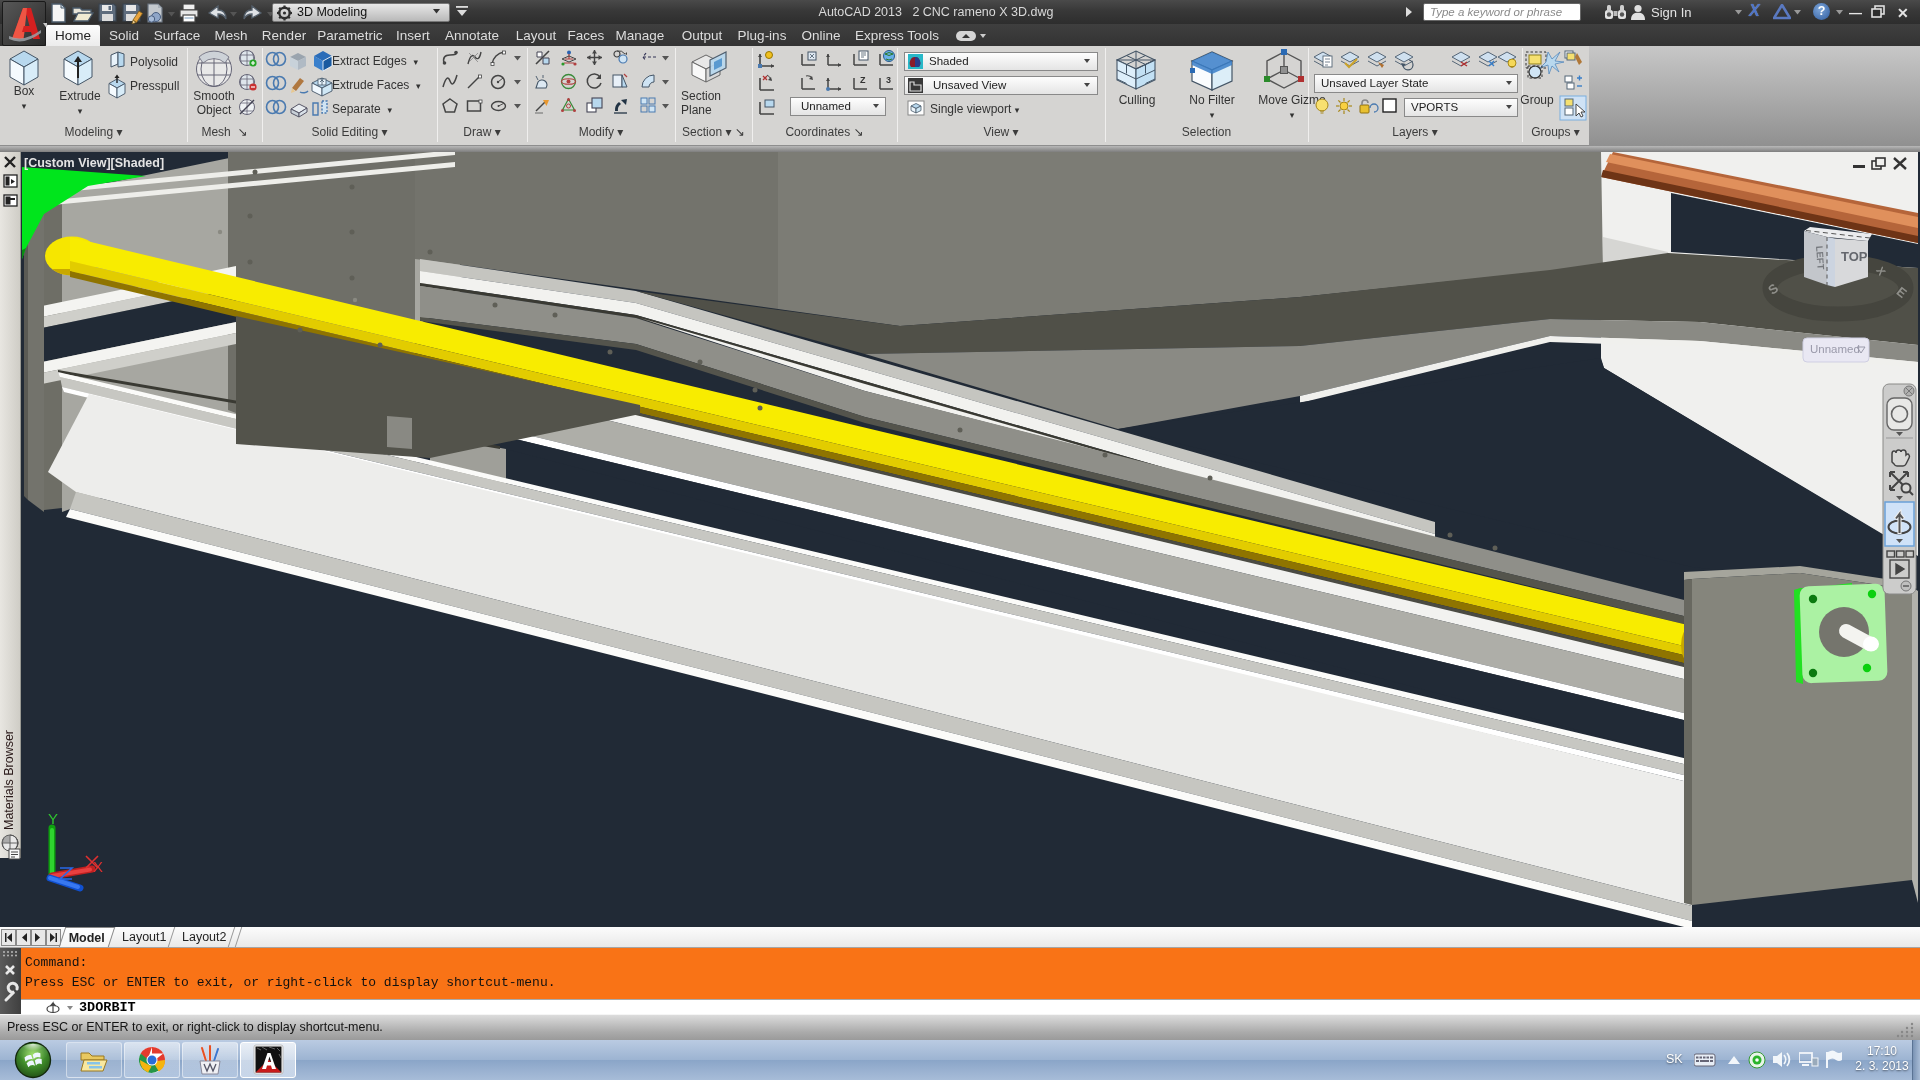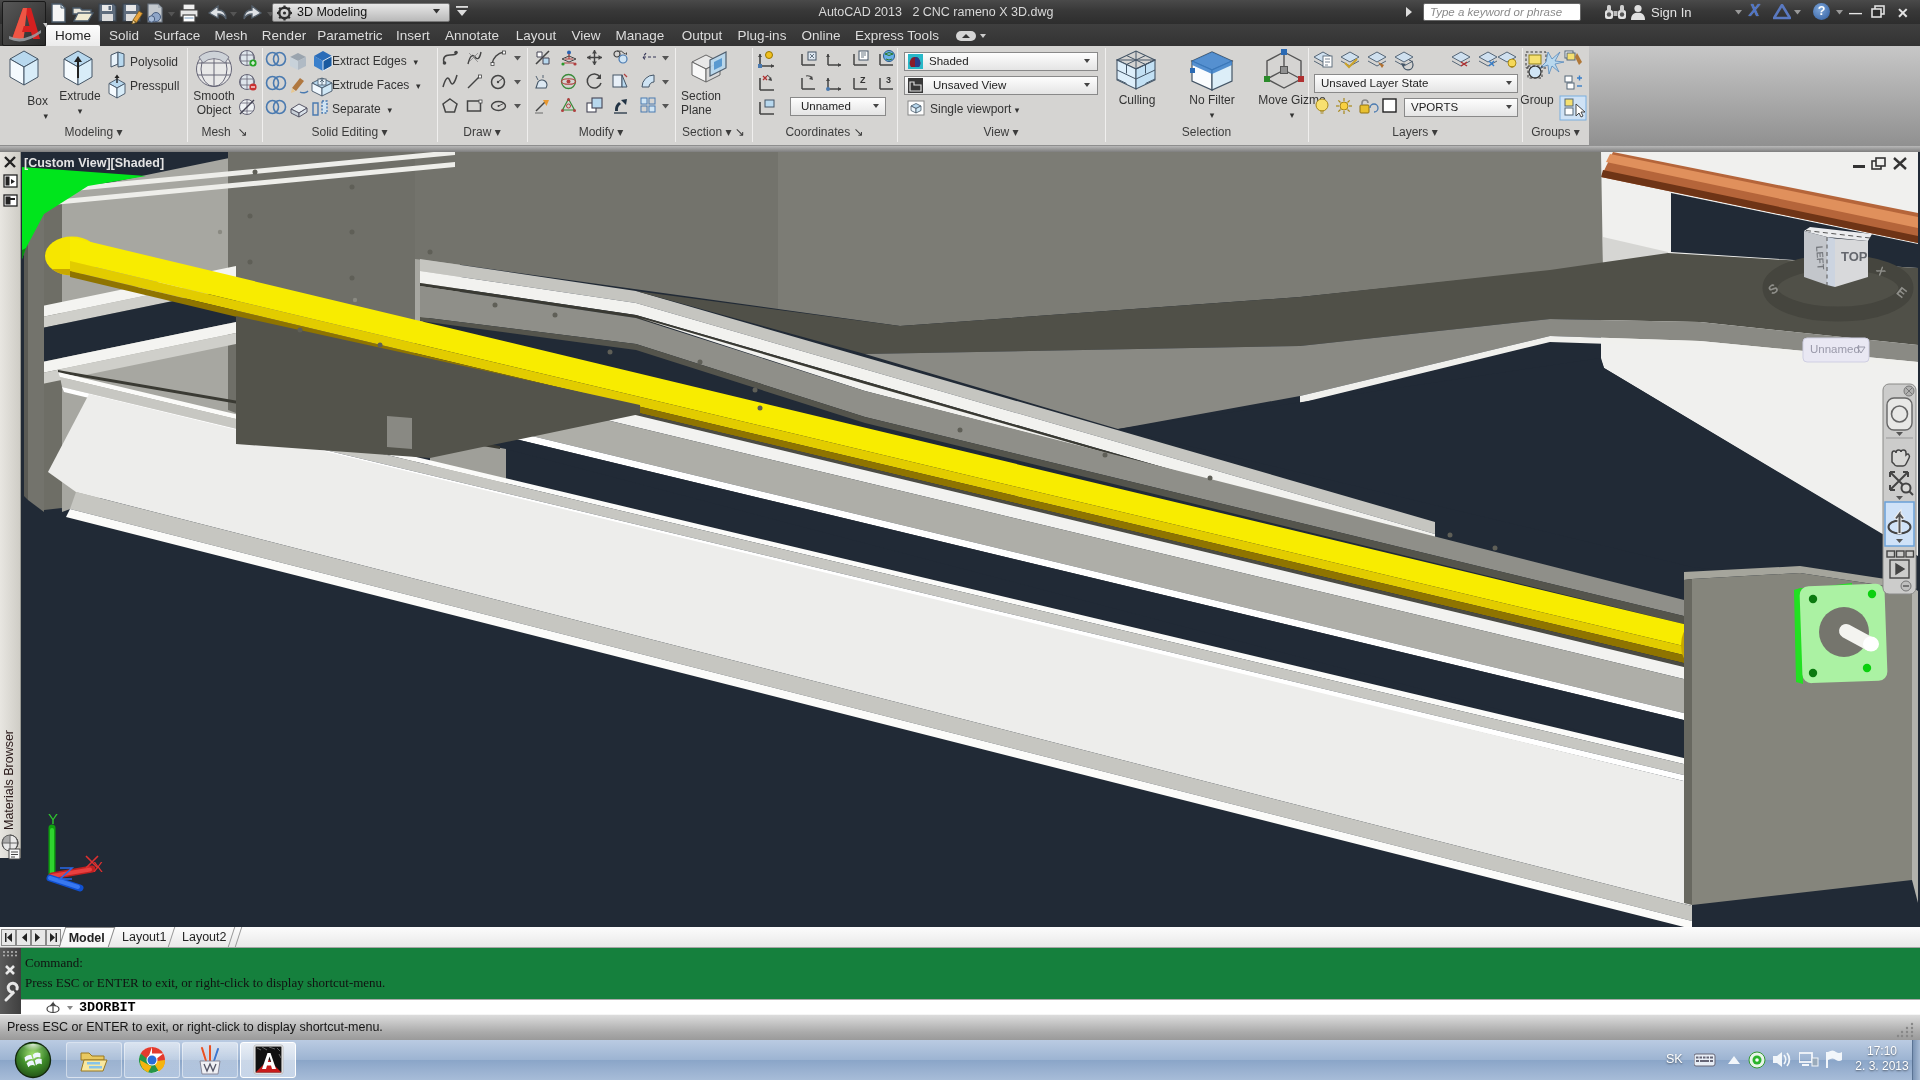--- a/index.html
+++ b/index.html
@@ -25,21 +25,21 @@
 .carr{position:absolute;width:0;height:0;border-left:3.5px solid transparent;border-right:3.5px solid transparent;border-top:4px solid #444}
 
 #viewport{position:absolute;left:0px;top:152px;width:1640px;height:777px;background:#212a36}
 
 #dock{position:absolute;left:0;top:152px;width:21px;height:706px;background:linear-gradient(90deg,#e8e6e1,#cfcdc6);border-right:1px solid #9a9a94}
 #dock .vtext{position:absolute;left:2px;top:528px;width:17px;font-size:12.5px;color:#2a1a1a;writing-mode:vertical-rl;transform:rotate(180deg);height:150px}
 
 #mtabs{position:absolute;left:0;top:927px;width:1920px;height:21px;background:linear-gradient(#fcfcfc,#e9e9e9);border-bottom:1px solid #a5a5a5}
 .mtab{position:absolute;top:0;height:20px;font-size:12.5px;color:#222;line-height:20px}
 
-#cmdhist{position:absolute;left:21px;top:948px;width:1899px;height:52px;padding-top:6px;background:#15803d;font-family:Liberation Serif, serif;font-size:13px;color:#111;padding:5px 0 0 4px;line-height:20px}
+#cmdhist{position:absolute;left:21px;top:948px;width:1899px;height:52px;padding-top:6px;background:#f97316;font-family:Liberation Mono, monospace;font-size:13px;color:#111;padding:5px 0 0 4px;line-height:20px}
 #cmdline{position:absolute;left:21px;top:999px;width:1899px;height:31px;background:#fff;border-top:1px solid #aaa}
 #cmdstrip{position:absolute;left:0;top:948px;width:21px;height:66px;background:linear-gradient(90deg,#5b5b5b,#3f3f3f)}
 
 #statusbar{position:absolute;left:0;top:1014px;width:1920px;height:26px;background:linear-gradient(#dcdcdc,#ababab 68%,#9a9a9a);border-top:1px solid #f5f5f5;font-size:12.5px;color:#141414;line-height:25px;padding-left:7px}
 
 #taskbar{position:absolute;left:0;top:1040px;width:1920px;height:40px;background:linear-gradient(#bacbe2 0%,#9db4d2 49%,#8aa5c8 50%,#a7bcd8 100%)}
 .tbtn{position:absolute;top:2px;width:56px;height:36px;border:1px solid rgba(255,255,255,0.45);border-radius:3px;background:linear-gradient(rgba(255,255,255,0.25),rgba(255,255,255,0.05))}
 </style></head>
 <body>
 
@@ -171,21 +171,21 @@
 <div id="tabrow">
 <div class="rtab" id="tab-home" style="left:46px;width:54px">Home</div>
 <div class="rtab" style="left:104px;width:40px">Solid</div>
 <div class="rtab" style="left:150px;width:54px">Surface</div>
 <div class="rtab" style="left:210px;width:42px">Mesh</div>
 <div class="rtab" style="left:258px;width:52px">Render</div>
 <div class="rtab" style="left:314px;width:72px">Parametric</div>
 <div class="rtab" style="left:392px;width:42px">Insert</div>
 <div class="rtab" style="left:440px;width:64px">Annotate</div>
 <div class="rtab" style="left:512px;width:48px">Layout</div>
-<div class="rtab" style="left:566px;width:40px">View</div>
+<div class="rtab" style="left:566px;width:40px">Faces</div>
 <div class="rtab" style="left:612px;width:56px">Manage</div>
 <div class="rtab" style="left:676px;width:52px">Output</div>
 <div class="rtab" style="left:734px;width:56px">Plug-ins</div>
 <div class="rtab" style="left:796px;width:50px">Online</div>
 <div class="rtab" style="left:852px;width:90px">Express Tools</div>
 <svg class="abs" style="left:956px;top:6px" width="30" height="12" viewBox="0 0 30 12">
       <rect x="0" y="1" width="20" height="10" rx="5" fill="#d5d5d5"></rect>
       <path d="M6 8 l4 -4 l4 4 z" fill="#333"></path>
       <path d="M24 4 l6 0 l-3 4 z" fill="#ccc"></path>
     </svg>
@@ -209,21 +209,21 @@
 <div class="panel-title" style="left:262px;width:175px">Solid Editing ▾</div>
 <div class="panel-title" style="left:437px;width:90px">Draw ▾</div>
 <div class="panel-title" style="left:527px;width:148px">Modify ▾</div>
 <div class="panel-title" style="left:675px;width:77px">Section ▾ ↘</div>
 <div class="panel-title" style="left:752px;width:145px">Coordinates&nbsp;↘</div>
 <div class="panel-title" style="left:897px;width:208px">View ▾</div>
 <div class="panel-title" style="left:1105px;width:203px">Selection</div>
 <div class="panel-title" style="left:1308px;width:214px">Layers ▾</div>
 <div class="panel-title" style="left:1522px;width:67px">Groups ▾</div>
 
-<div class="ptxt" style="left:0px;top:48px;width:48px;text-align:right">Box<br><span style="font-size:9px">▾</span></div>
+<div class="ptxt" style="left:0px;top:38px;width:48px;text-align:center">Box<br><span style="font-size:9px">▾</span></div>
 <div class="ptxt" style="left:52px;top:43px;width:56px;text-align:center">Extrude<br><span style="font-size:9px">▾</span></div>
 <div class="ptxt" style="left:130px;top:9px">Polysolid</div>
 <div class="ptxt" style="left:130px;top:33px">Presspull</div>
 <div class="ptxt" style="left:188px;top:43px;width:52px;text-align:center">Smooth<br>Object</div>
 <div class="ptxt" style="left:332px;top:8px">Extract Edges&nbsp;&nbsp;<span style="font-size:9px">▾</span></div>
 <div class="ptxt" style="left:332px;top:32px">Extrude Faces&nbsp;&nbsp;<span style="font-size:9px">▾</span></div>
 <div class="ptxt" style="left:332px;top:56px">Separate&nbsp;&nbsp;<span style="font-size:9px">▾</span></div>
 <div class="ptxt" style="left:681px;top:43px;width:64px;text-align:left">Section<br>Plane</div>
 <div class="ptxt" style="left:1110px;top:47px;width:54px;text-align:center">Culling</div>
 <div class="ptxt" style="left:1182px;top:47px;width:60px;text-align:center">No Filter<br><span style="font-size:9px">▾</span></div>

